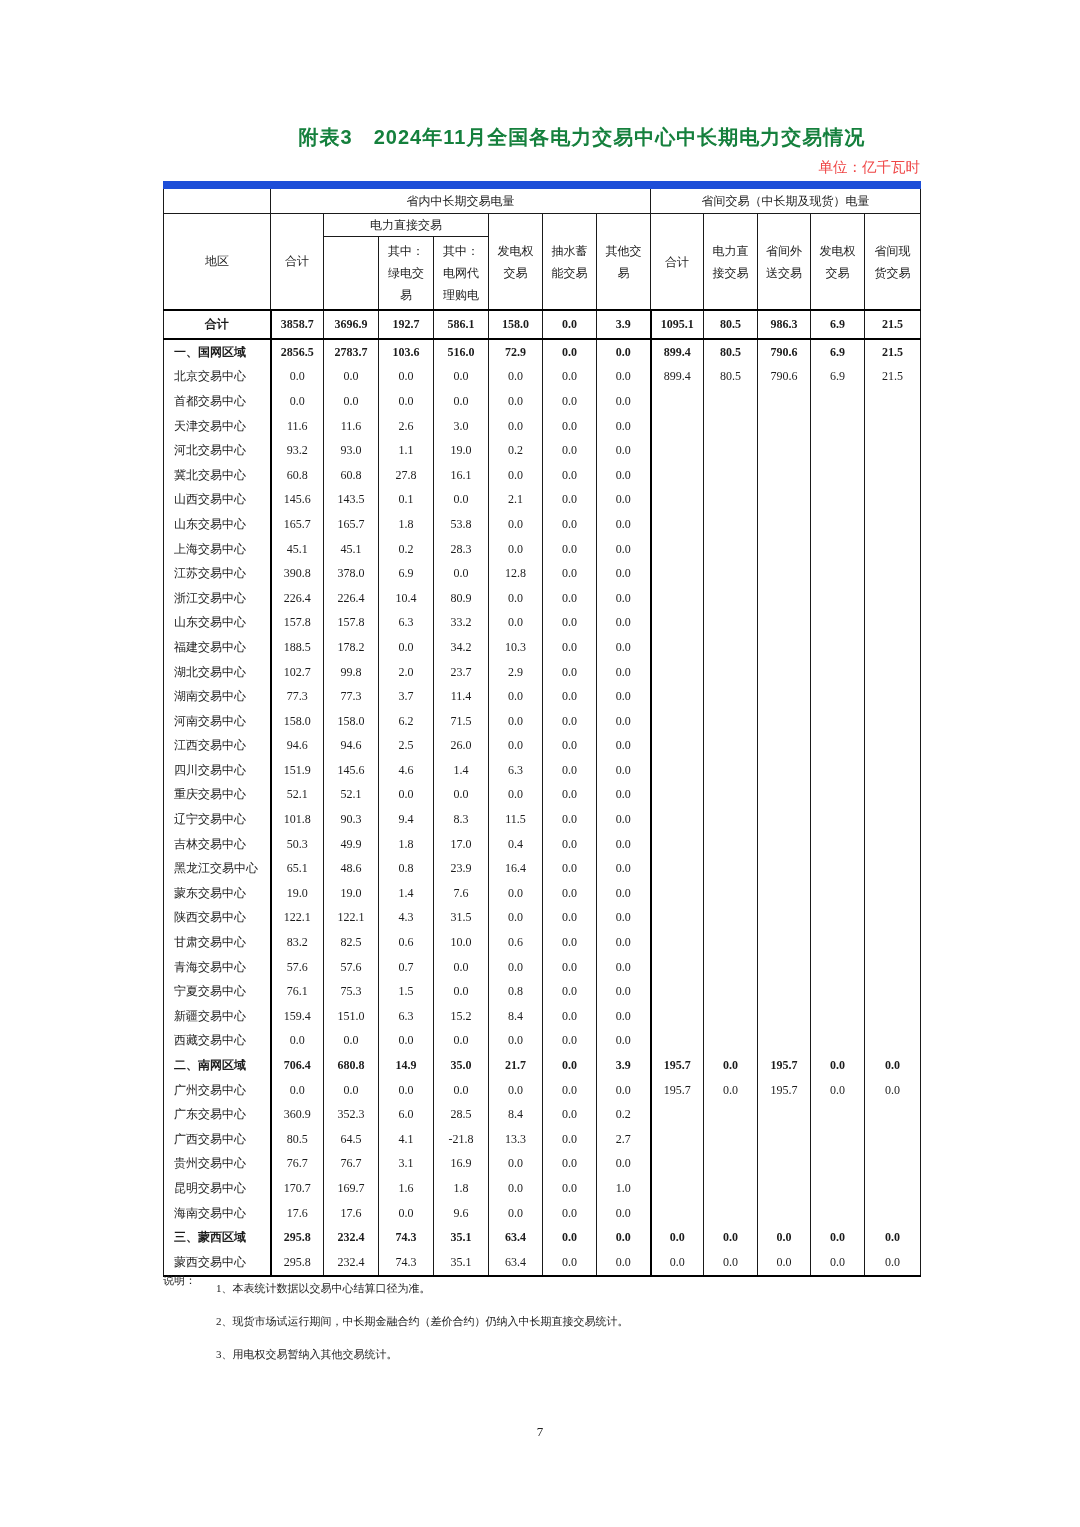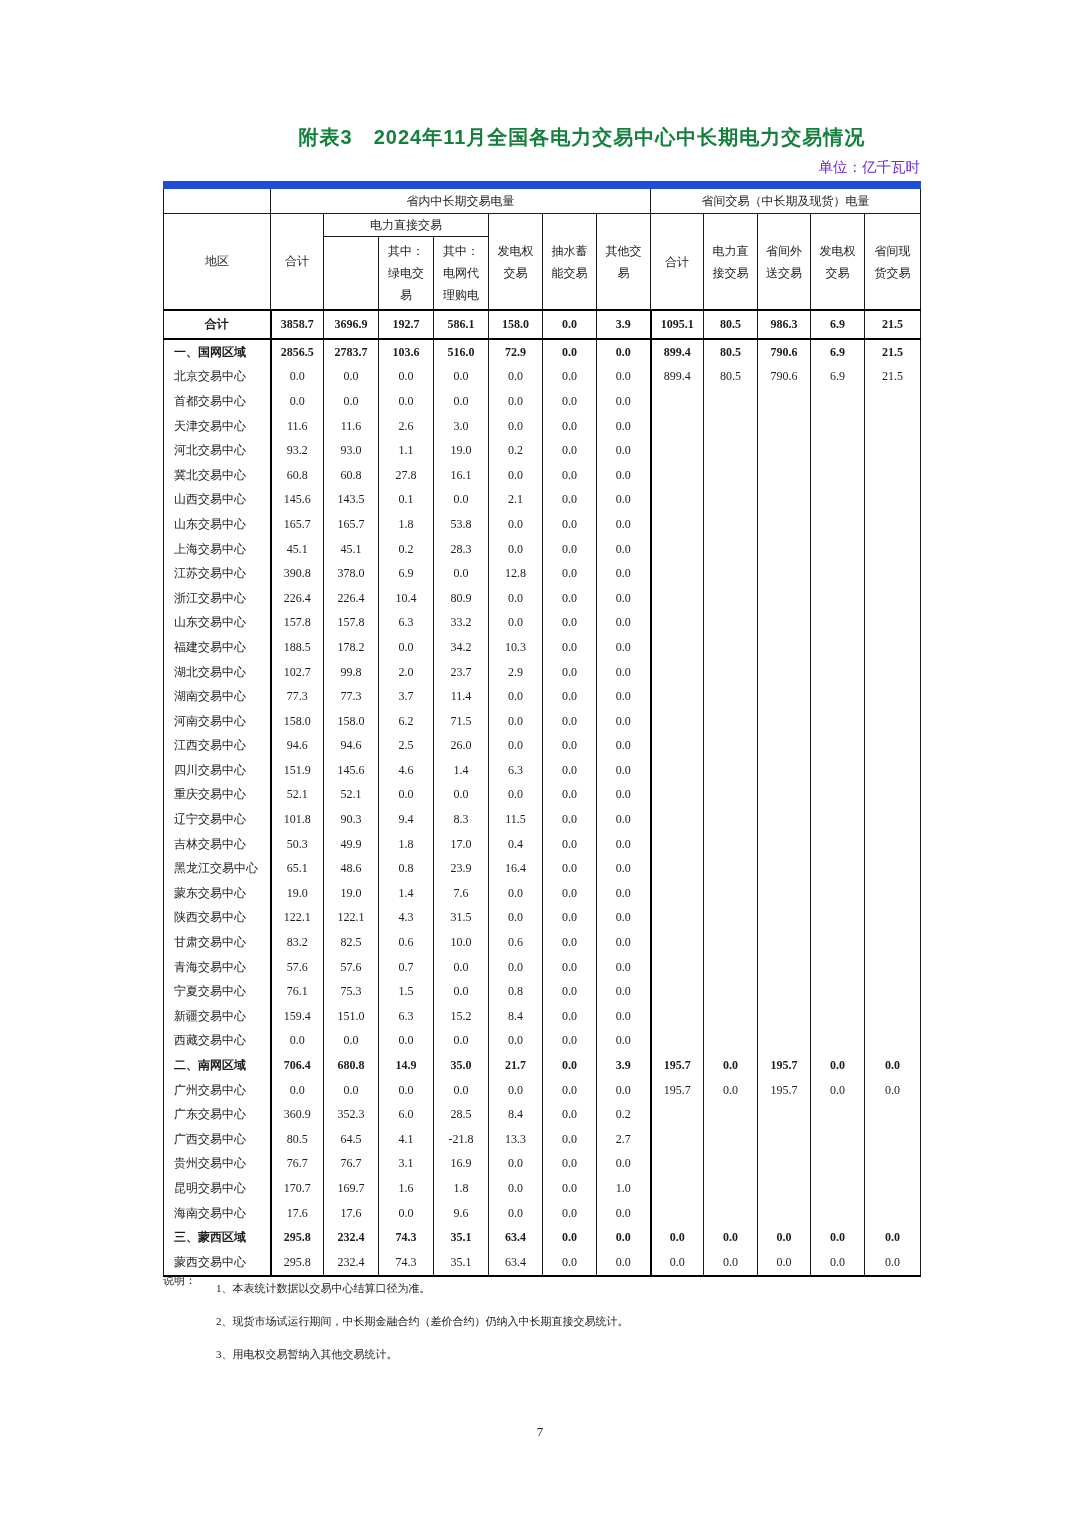--- a/index.html
+++ b/index.html
@@ -2,21 +2,21 @@
 <html><head>
 <meta charset="utf-8">
 <style>
   html,body{margin:0;padding:0;background:#ffffff;}
   .page{position:relative;width:1080px;height:1527px;background:#ffffff;overflow:hidden;
         font-family:"Liberation Serif","DejaVu Serif",serif;color:#1c1c1c;}
   .doc-title{position:absolute;top:124px;left:0;width:1080px;text-align:center;
         font-family:"Liberation Sans","DejaVu Sans",sans-serif;
         font-size:20px;font-weight:700;color:#15803d;letter-spacing:1px;padding-left:42px;}
   .unit-line{position:absolute;top:158px;left:163px;width:757px;text-align:right;
-        font-size:14.5px;color:#6d28d9;}
+        font-size:14.5px;color:#ef4444;}
   table.main{position:absolute;top:181px;left:163px;width:757px;border-collapse:collapse;
         table-layout:fixed;}
   table.main th,table.main td{padding:0;margin:0;vertical-align:middle;
         border-left:1px solid #1a1a1a;border-right:1px solid #1a1a1a;
         font-size:12px;font-weight:400;color:#1c1c1c;overflow:hidden;}
   
   thead th{font-weight:700;text-align:center;line-height:21px;}
   tr.hr1 th{border-top:8px solid #1d4ed8;height:24px;}
   th.r1-empty{border-bottom:1px solid #1a1a1a;border-right:2px solid #000;}
   th.grp{border-bottom-style:none;border-bottom-width:0;}

